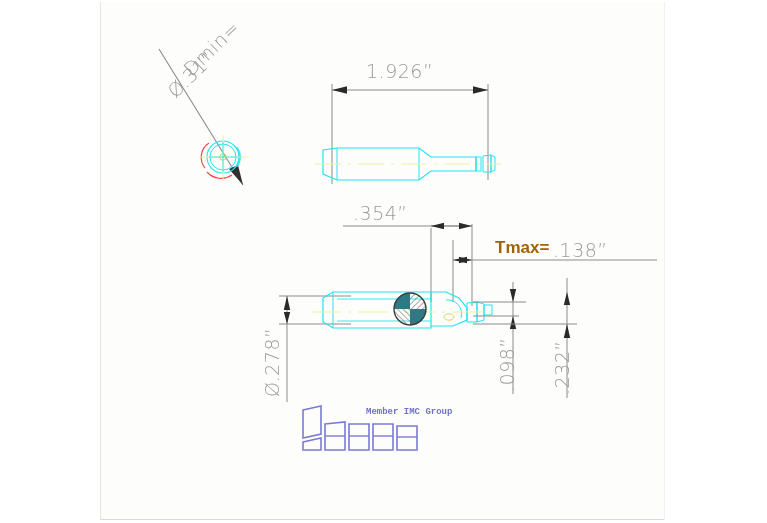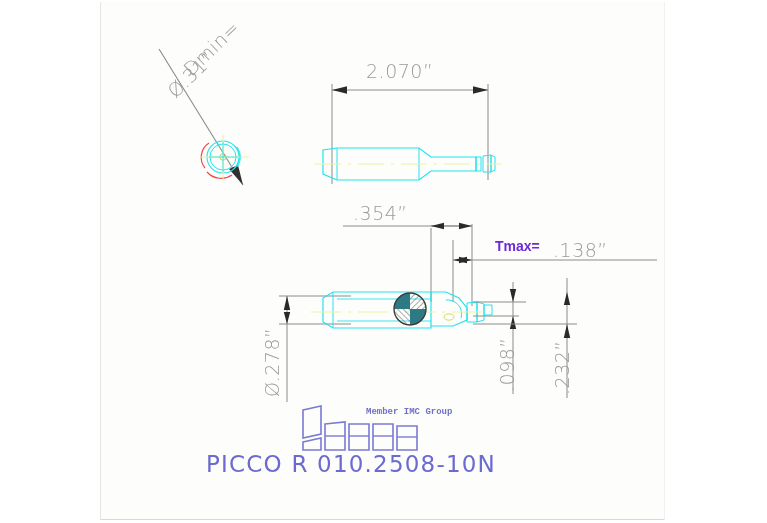--- a/index.html
+++ b/index.html
@@ -44,23 +44,23 @@
     letter-spacing: 0.5px;
   }
   .dim-txt {
     font-size: 19px;
     color: #9a9a9a;
     font-weight: 300;
   }
   .tmax-lbl {
     position: absolute;
     font-family: "Liberation Sans", sans-serif;
-    font-size: 14px;
+    font-size: 17px;
     font-weight: bold;
-    color: #6d28d9;
+    color: #a16207;
     white-space: pre;
   }
   .rot90 {
     transform: rotate(-90deg);
     transform-origin: 0 0;
   }
   .dmin-rot {
     transform: rotate(-44deg);
     transform-origin: 0 0;
   }
@@ -227,31 +227,30 @@
         <line x1="26" y1="32" x2="46" y2="32" stroke="#7a7ad4" stroke-width="1.4"></line>
         <line x1="50" y1="32" x2="70" y2="32" stroke="#7a7ad4" stroke-width="1.4"></line>
         <line x1="74" y1="32" x2="94" y2="32" stroke="#7a7ad4" stroke-width="1.4"></line>
         <line x1="98" y1="33" x2="118" y2="33" stroke="#7a7ad4" stroke-width="1.4"></line>
       </g>
     </svg>
 
     <div class="txt dim-txt dmin-rot" style="left:78px; top:62px;">Dmin=</div>
     <div class="txt dim-txt dmin-rot" style="left:62px; top:84px;">Ø.31”</div>
 
-    <div class="txt dim-txt" style="left:265px; top:58px;">2.070”</div>
+    <div class="txt dim-txt" style="left:265px; top:58px;">1.926”</div>
 
     <div class="txt dim-txt" style="left:252px; top:200px;">.354”</div>
 
     <div class="tmax-lbl" style="left:394px; top:236px;">Tmax=</div>
     <div class="txt dim-txt" style="left:452px; top:237px;">.138”</div>
 
     <div class="txt dim-txt rot90" style="left:160px; top:395px;">Ø.278”</div>
 
     <div class="txt dim-txt rot90" style="left:395px; top:390px;">.098”</div>
 
     <div class="txt dim-txt rot90" style="left:450px; top:393px;">.232”</div>
 
     <div class="imc-txt" style="left:265px; top:405px;font-family:Liberation Mono, monospace;">Member IMC Group</div>
 
-    <div class="title-txt" style="left:105px; top:449px;">PICCO R 010.2508-10N</div>
 
   </div>
 </div>
 
 </body></html>

